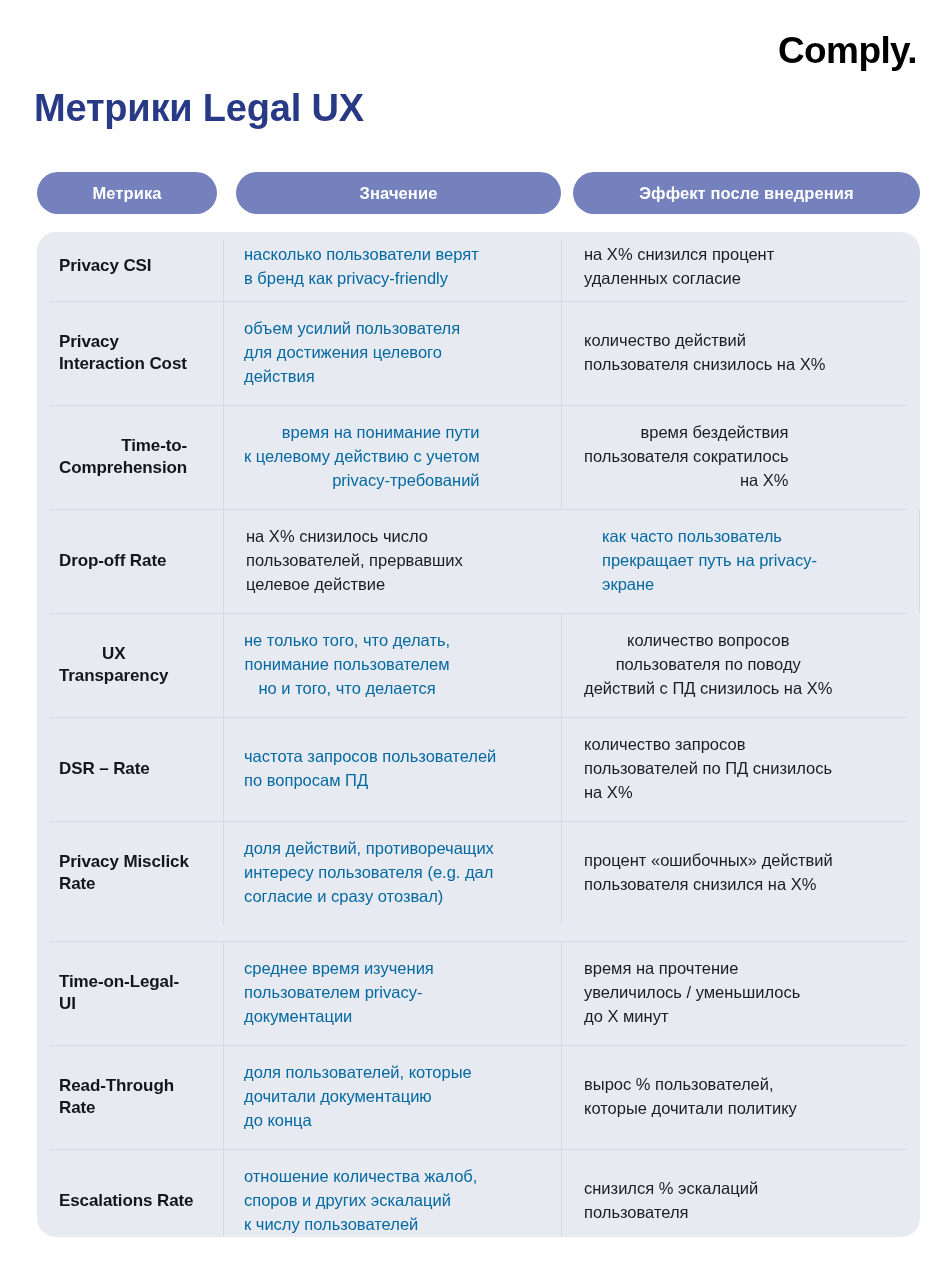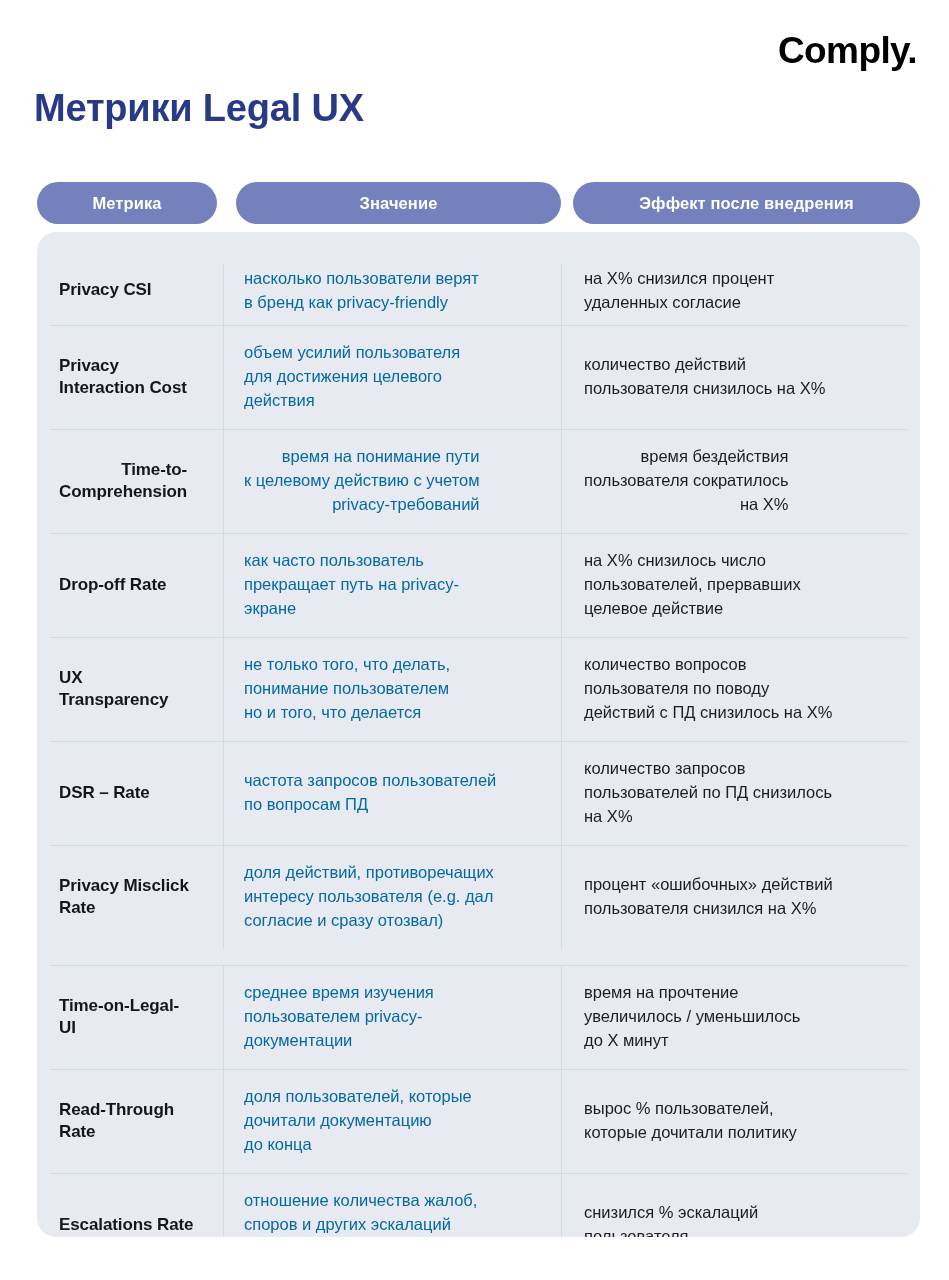--- a/index.html
+++ b/index.html
@@ -41,21 +41,21 @@
     font-size: 38px;
     font-weight: 700;
     color: #283a86;
     letter-spacing: -0.2px;
     line-height: 1.1;
   }
 
   
   .header-row {
     position: absolute;
-    top: 182px;
+    top: 172px;
     left: 37px;
     width: 883px;
     height: 33px;
   }
 
   .pill {
     position: absolute;
     top: 0;
     height: 42px;
     background: #7581bd;
@@ -171,21 +171,21 @@
 
   <h1 class="page-title">Метрики Legal UX</h1>
 
   <div class="header-row">
     <div class="pill pill-0">Метрика</div>
     <div class="pill pill-1">Значение</div>
     <div class="pill pill-2">Эффект после внедрения</div>
   </div>
 
   <div class="table" id="metrics-table">
-      <div class="trow" style="height: 69.3103px; margin-top: 24px;">
+      <div class="trow" style="height: 69.3103px;">
         <div class="cell cell-metric">
           <div>
             <span class="line">Privacy CSI</span>
           </div>
         </div>
         <div class="cell cell-meaning">
           <div>
             <span class="line">насколько пользователи верят</span>
             <span class="line">в бренд как privacy-friendly</span>
           </div>
@@ -239,36 +239,36 @@
             <span class="line">на X%</span>
           </div>
         </div>
       </div>
       <div class="trow" style="height: 103.966px;">
         <div class="cell cell-metric">
           <div>
             <span class="line">Drop-off Rate</span>
           </div>
         </div>
+        <div class="cell cell-effect">
+          <div>
+            <span class="line">на X% снизилось число</span>
+            <span class="line">пользователей, прервавших</span>
+            <span class="line">целевое действие</span>
+          </div>
+        </div>
         <div class="cell cell-meaning">
           <div>
             <span class="line">как часто пользователь</span>
             <span class="line">прекращает путь на privacy-</span>
             <span class="line">экране</span>
           </div>
         </div>
-        <div class="cell cell-effect">
-          <div>
-            <span class="line">на X% снизилось число</span>
-            <span class="line">пользователей, прервавших</span>
-            <span class="line">целевое действие</span>
-          </div>
-        </div>
-      </div>
-      <div class="trow" style="height: 103.966px;">
+      </div>
+      <div class="trow" style="height: 103.966px; text-align: center;">
         <div class="cell cell-metric">
           <div>
             <span class="line">UX</span>
             <span class="line">Transparency</span>
           </div>
         </div>
         <div class="cell cell-meaning">
           <div>
             <span class="line">не только того, что делать,</span>
             <span class="line">понимание пользователем</span>

